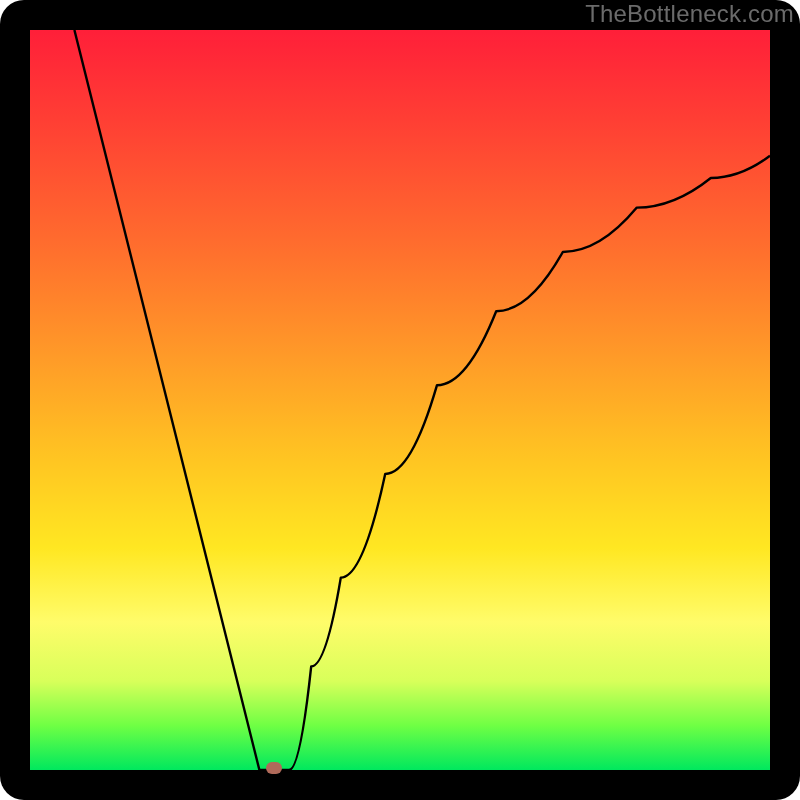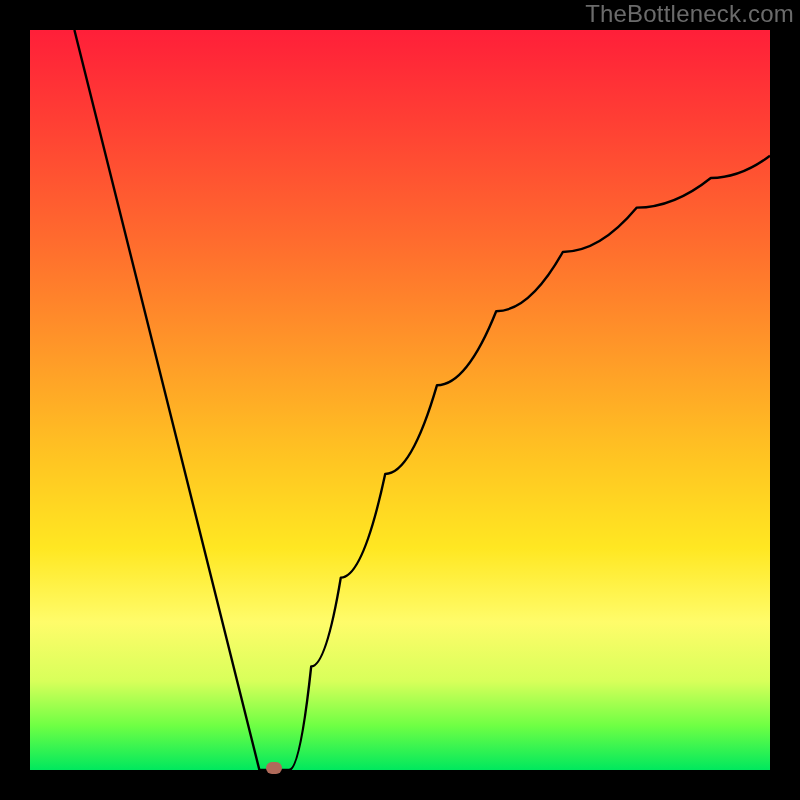--- a/index.html
+++ b/index.html
@@ -8,20 +8,21 @@
     width: 800px;
     height: 800px;
     overflow: hidden;
     font-family: Arial, Helvetica, sans-serif;
   }
   .chart-wrap {
     position: relative;
     width: 800px;
     height: 800px;
     background: #000;
+    border-radius: 24px;
   }
   .plot-area {
     position: absolute;
     left: 30px;
     top: 30px;
     width: 740px;
     height: 740px;
     
     background: linear-gradient(
       to bottom,

